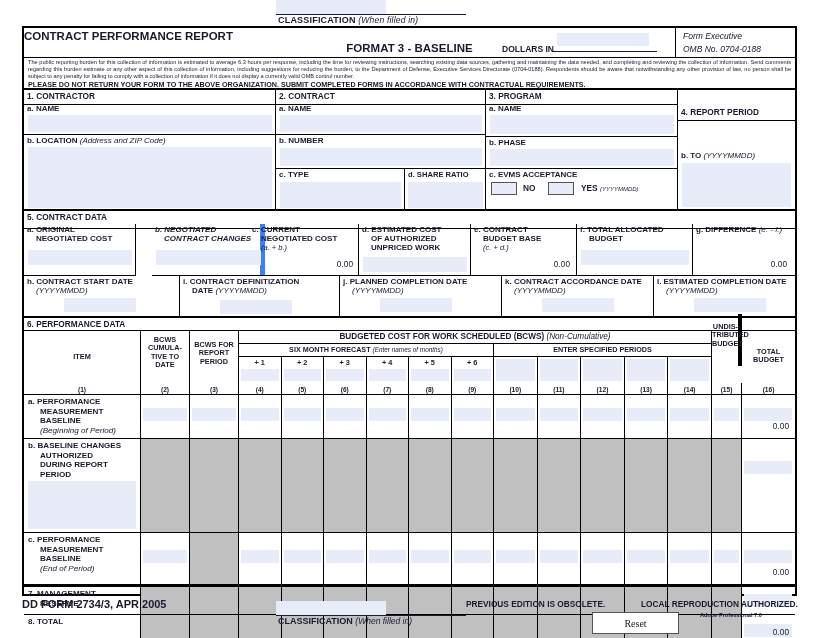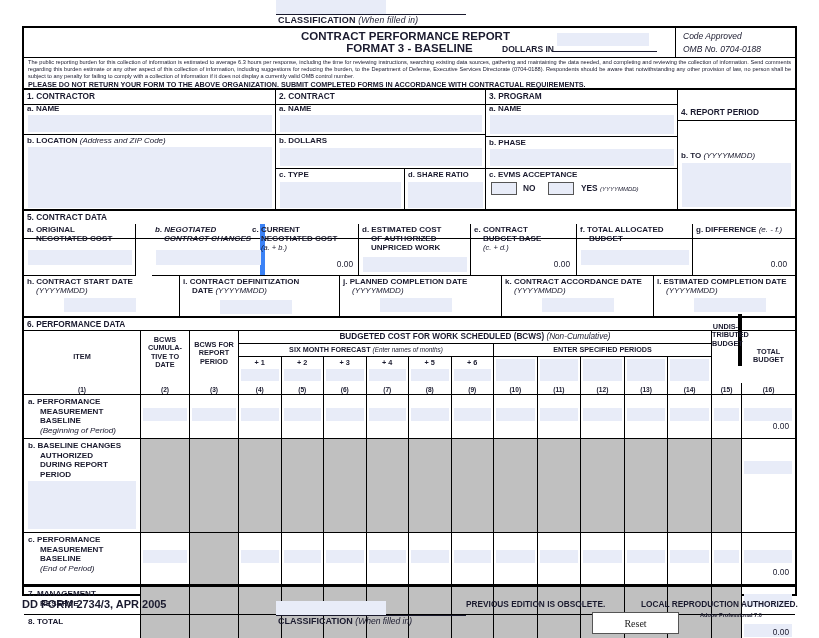--- a/index.html
+++ b/index.html
@@ -23,21 +23,21 @@
   .frame{
     position:absolute;left:22px;top:26px;width:775px;height:570px;
     border:2px solid #000;box-sizing:border-box;
   }
 
   
   .frame .seg{position:absolute;box-sizing:border-box;}
 
   
   .titleband{left:0;top:0;width:771px;height:30px;border-bottom:1px solid #000;}
-  .title1{position:absolute;left:0;right:8px;top:2px;text-align:center;font-size:11.5px;font-weight:bold;}
+  .title1{position:absolute;left:0;right:8px;top:2px;text-align:left;font-size:11.5px;font-weight:bold;}
   .title2{position:absolute;left:0;right:0;top:14px;text-align:center;font-size:11.5px;font-weight:bold;}
   .dollarsin{position:absolute;left:478px;top:16px;font-size:8.5px;font-weight:bold;}
   .dollarbox{position:absolute;left:533px;top:5px;width:92px;height:13px;background:#e8ecf8;}
   .dollarline{position:absolute;left:529px;top:23px;width:104px;border-top:1px solid #1a1a2e;}
   .omb{position:absolute;left:651px;top:0;width:120px;height:30px;border-left:1px solid #000;box-sizing:border-box;}
   .omb div{font-style:italic;font-size:8.5px;padding-left:7px;}
   .omb .l1{padding-top:3px;}
   .omb .l2{padding-top:3px;}
 
   
@@ -89,21 +89,21 @@
 
   <div class="frame">
 
     <div class="seg titleband">
       <div class="title1">CONTRACT PERFORMANCE REPORT</div>
       <div class="title2">FORMAT 3 - BASELINE</div>
       <div class="dollarbox inp" style="left:533px;top:5px;width:92px;height:13px;"></div>
       <div class="dollarsin">DOLLARS IN</div>
       <div class="dollarline"></div>
       <div class="omb">
-        <div class="l1">Code Approved</div>
+        <div class="l1">Form Executive</div>
         <div class="l2">OMB No. 0704-0188</div>
       </div>
     </div>
 
     <div class="seg burden">
       <p>The public reporting burden for this collection of information is estimated to average 6.3 hours per response, including the time for reviewing instructions, searching existing data sources, gathering and maintaining the data needed, and completing and reviewing the collection of information.  Send comments regarding this burden estimate or any other aspect of this collection of information, including suggestions for reducing the burden, to the Department of Defense, Executive Services Directorate (0704-0188). Respondents should be aware that notwithstanding any other provision of law, no person shall be subject to any penalty for failing to comply with a collection of information if it does not display a currently valid OMB control number.</p>
       <p class="strong">PLEASE DO NOT RETURN YOUR FORM TO THE ABOVE ORGANIZATION.  SUBMIT COMPLETED FORMS IN ACCORDANCE WITH CONTRACTUAL REQUIREMENTS.</p>
     </div>
 
     <div class="cell" style="left:0;top:62px;width:252px;height:121px;border-right:1px solid #000;border-bottom:2px solid #000;">
@@ -121,21 +121,21 @@
       </div>
     </div>
 
     <div class="cell" style="left:252px;top:62px;width:210px;height:121px;border-right:1px solid #000;border-bottom:2px solid #000;">
       <div class="hdr" style="border-bottom:1px solid #000;height:13px;">2.  CONTRACT</div>
       <div class="cell" style="left:0;top:13px;width:210px;height:32px;border-bottom:1px solid #000;">
         <div class="sub">a.  NAME</div>
         <div class="inp" style="left:4px;top:12px;width:202px;height:17px;"></div>
       </div>
       <div class="cell" style="left:0;top:45px;width:210px;height:34px;border-bottom:1px solid #000;">
-        <div class="sub">b.  DOLLARS</div>
+        <div class="sub">b.  NUMBER</div>
         <div class="inp" style="left:4px;top:13px;width:202px;height:18px;"></div>
       </div>
       <div class="cell" style="left:0;top:79px;width:129px;height:42px;border-right:1px solid #000;">
         <div class="sub">c.  TYPE</div>
         <div class="inp" style="left:4px;top:13px;width:121px;height:26px;"></div>
       </div>
       <div class="cell" style="left:129px;top:79px;width:81px;height:42px;">
         <div class="sub" style="font-size:7.6px;">d.  SHARE RATIO</div>
         <div class="inp" style="left:3px;top:13px;width:75px;height:26px;"></div>
       </div>
@@ -167,21 +167,21 @@
       <div class="hdr" style="border-bottom:1px solid #000;height:13px;margin-top:16px;">4.  REPORT PERIOD</div>
       <div class="cell" style="left:0;top:60px;width:117px;height:61px;">
         <div class="sub">
           <span>b.  TO</span>
           <span class="i">(YYYYMMDD)</span>
         </div>
         <div class="inp" style="left:4px;top:13px;width:109px;height:44px;"></div>
       </div>
     </div>
 
-    <div class="cell" style="left:0;top:183px;width:771px;height:28px;border-bottom:1px solid #000;">
+    <div class="cell" style="left:0;top:183px;width:771px;height:18px;border-bottom:1px solid #000;">
       <div class="hdr">5.  CONTRACT DATA</div>
     </div>
 
     <div class="cell" style="left:0;top:196px;width:112px;height:52px;border-right:1px solid #000;border-bottom:1px solid #000;">
       <div class="sub">a.  ORIGINAL</div>
       <div class="sub" style="padding-left:12px;margin-top:-1px;">NEGOTIATED COST</div>
       <div class="inp" style="left:4px;top:26px;width:104px;height:15px;"></div>
     </div>
     <div class="cell" style="left:128px;top:196px;width:113px;height:52px;border-right:5px solid #3b82f6;border-bottom:1px solid #000;font-style:italic;">
       <div class="sub">b.  NEGOTIATED</div>

